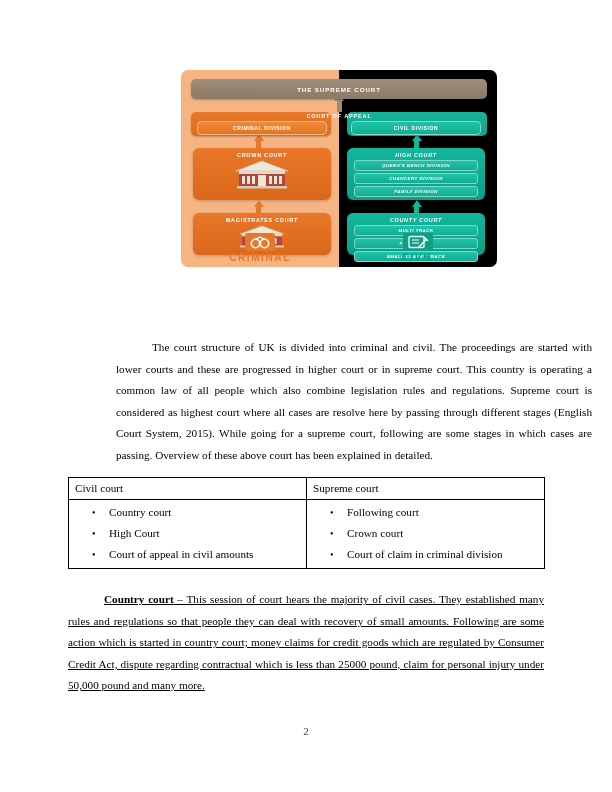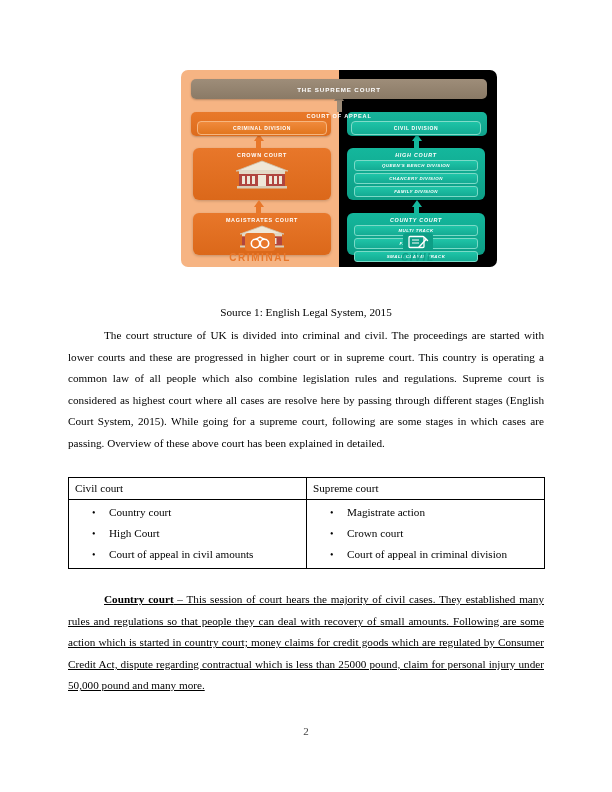--- a/index.html
+++ b/index.html
@@ -264,21 +264,21 @@
   .para {
     position: absolute;
     left: 68px;
     width: 476px;
     font-size: 11.2px;
     line-height: 21.5px;
     text-align: justify;
     text-indent: 36px;
     text-justify: inter-word;
   }
-  .para-1 { top: 314px; }
+  .para-1 { top: 326px; margin-left: 48px; }
   .para-2 { top: 578px; text-decoration: underline; }
 
   
   .tbl {
     position: absolute;
     left: 68px;
     top: 477px;
     width: 477px;
     border-collapse: collapse;
     table-layout: fixed;
@@ -422,43 +422,42 @@
         <div class="appeal-title">COURT OF APPEAL</div>
         <div class="appeal-sub crim">CRIMINAL DIVISION</div>
         <div class="appeal-sub civ">CIVIL DIVISION</div>
       </div>
 
       <div class="supreme-bar">THE SUPREME COURT</div>
 
     </div>
   </div>
 
-  <div class="caption">Source 1: English Legal System, 2015</div>
 
   <p class="para para-1">The court structure of UK is divided into criminal and civil. The proceedings are started with lower courts and these are progressed in higher court or in supreme court. This country is operating a common law of all people which also combine legislation rules and regulations. Supreme court is considered as highest court where all cases are resolve here by passing through different stages (English Court System, 2015). While going for a supreme court, following are some stages in which cases are passing. Overview of these above court has been explained in detailed.</p>
 
   <table class="tbl">
     <tbody>
         <tr>
       <td class="head">Civil court</td>
       <td class="head">Supreme court</td>
     </tr>
     <tr>
       <td>
         <ul>
           <li>Country court</li>
           <li>High Court</li>
           <li>Court of appeal in civil amounts</li>
         </ul>
       </td>
       <td>
         <ul>
-          <li>Magistrate action</li>
+          <li>Following court</li>
           <li>Crown court</li>
-          <li>Court of appeal in criminal division</li>
+          <li>Court of claim in criminal division</li>
         </ul>
       </td>
     </tr>
   </tbody>
     </table>
 
   <p class="para para-2"><b>Country court</b><span> – This session of court hears the majority of civil cases. They established many rules and regulations so that people they can deal with recovery of small amounts. Following are some action which is started in country court; money claims for credit goods which are regulated by Consumer Credit Act, dispute regarding contractual which is less than 25000 pound, claim for personal injury under 50,000 pound and many more.</span></p>
 
   <div class="page-number">2</div>
 

